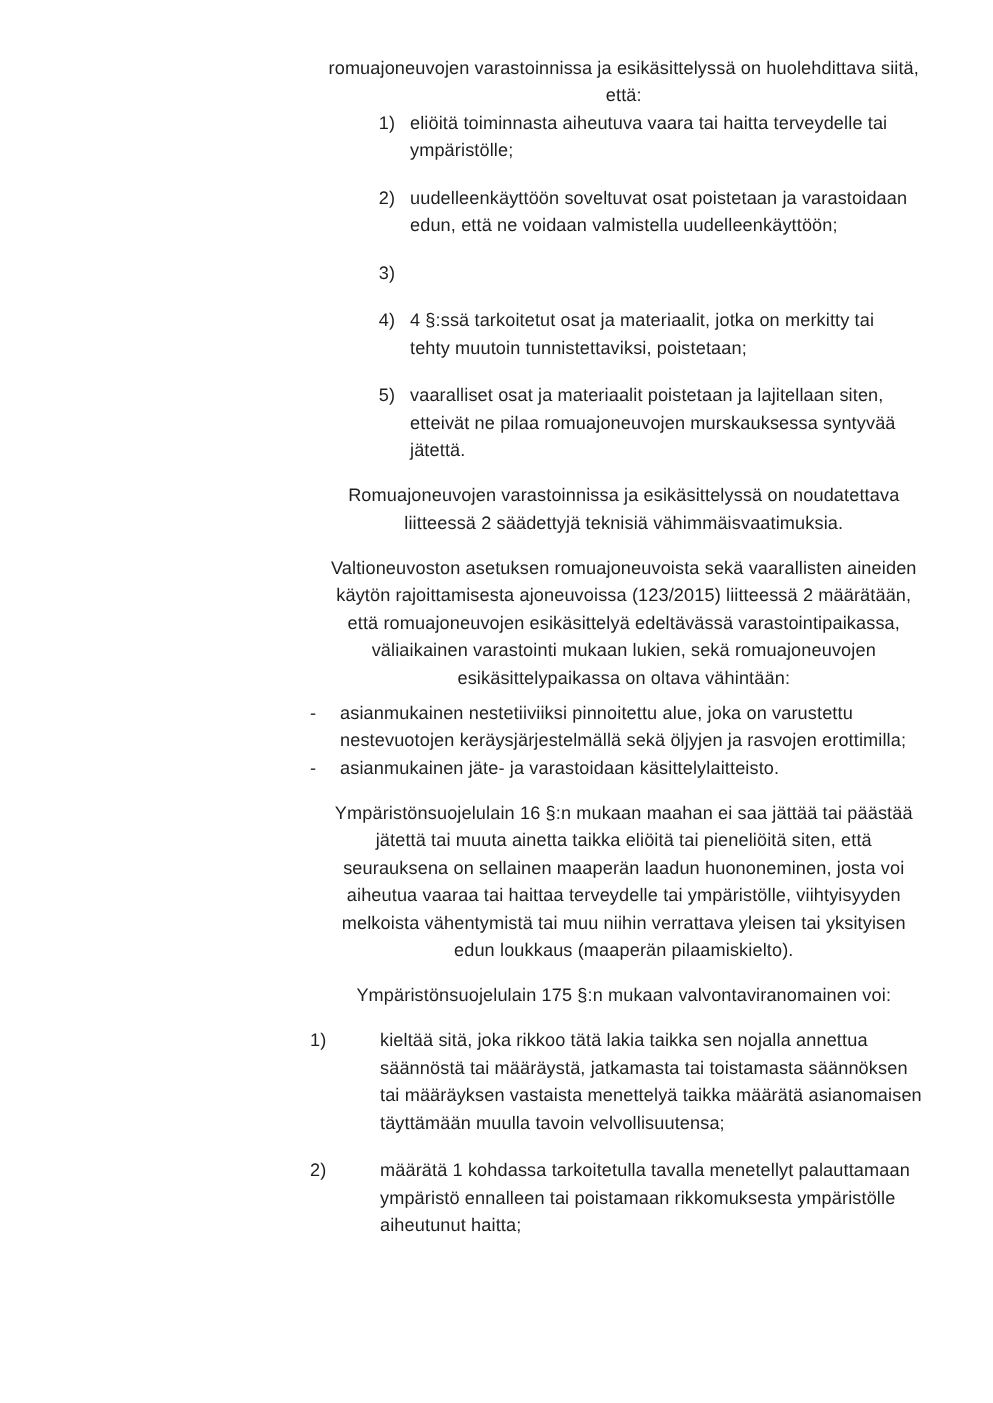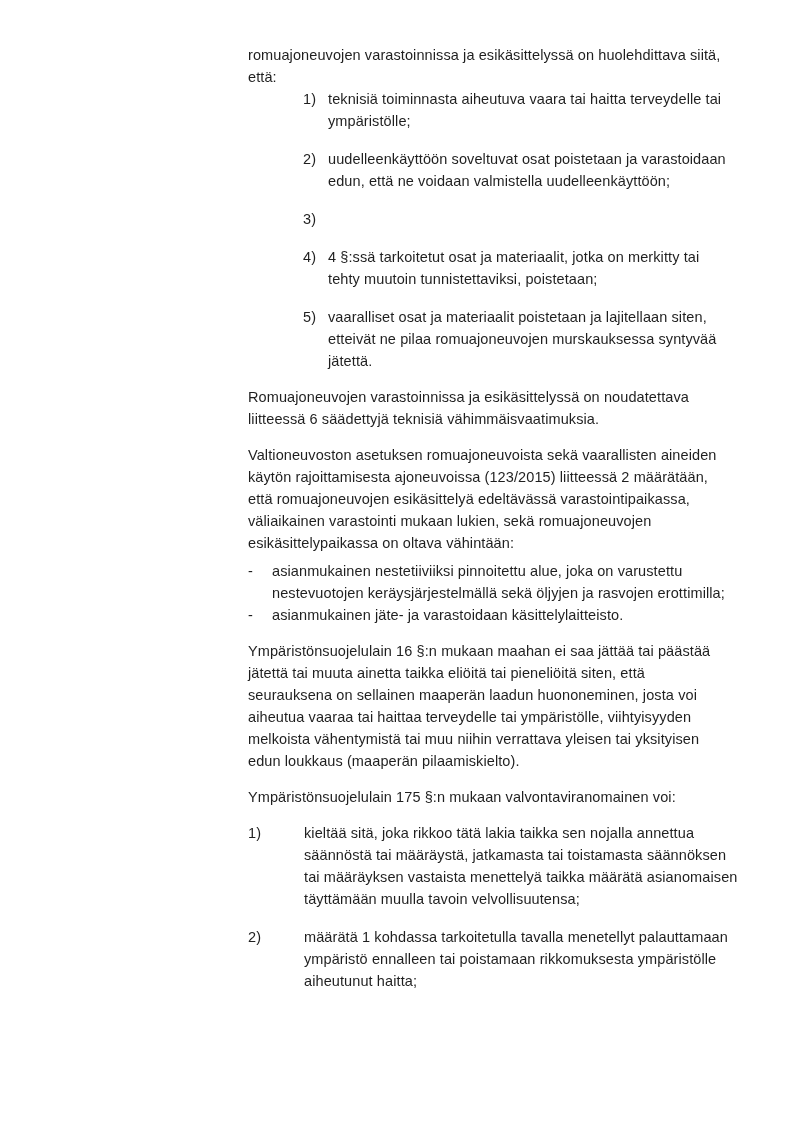--- a/index.html
+++ b/index.html
@@ -21,20 +21,21 @@
     left: 248px;
     top: 44px;
     width: 502px;
     font-size: 14.5px;
     line-height: 22px;
     letter-spacing: 0.1px;
   }
   .para {
     margin: 0 0 14px 0;
     white-space: pre-line;
+    text-align: center;
   }
   .para.no-gap   { margin-bottom: 0; }
   .para.small-gap{ margin-bottom: 6px; }
   .list {
     margin: 0 0 14px 0;
   }
   .li {
     display: flex;
     align-items: flex-start;
     margin: 0 0 16px 0;
@@ -58,21 +59,21 @@
 
 <div class="page">
   <div class="content">
 
     <p class="para no-gap">romuajoneuvojen varastoinnissa ja esikäsittelyssä on huolehdittava siitä,
 että:</p>
 
     <div class="list list-a">
       <div class="li">
         <span class="num">1)</span>
-        <span class="txt">teknisiä toiminnasta aiheutuva vaara tai haitta terveydelle tai
+        <span class="txt">eliöitä toiminnasta aiheutuva vaara tai haitta terveydelle tai
 ympäristölle;</span>
       </div>
       <div class="li">
         <span class="num">2)</span>
         <span class="txt">uudelleenkäyttöön soveltuvat osat poistetaan ja varastoidaan
 edun, että ne voidaan valmistella uudelleenkäyttöön;</span>
       </div>
       <div class="li">
         <span class="num">3)</span>
       </div>
@@ -83,21 +84,21 @@
       </div>
       <div class="li">
         <span class="num">5)</span>
         <span class="txt">vaaralliset osat ja materiaalit poistetaan ja lajitellaan siten,
 etteivät ne pilaa romuajoneuvojen murskauksessa syntyvää
 jätettä.</span>
       </div>
     </div>
 
     <p class="para">Romuajoneuvojen varastoinnissa ja esikäsittelyssä on noudatettava
-liitteessä 6 säädettyjä teknisiä vähimmäisvaatimuksia.</p>
+liitteessä 2 säädettyjä teknisiä vähimmäisvaatimuksia.</p>
 
     <p class="para small-gap">Valtioneuvoston asetuksen romuajoneuvoista sekä vaarallisten aineiden
 käytön rajoittamisesta ajoneuvoissa (123/2015) liitteessä 2 määrätään,
 että romuajoneuvojen esikäsittelyä edeltävässä varastointipaikassa,
 väliaikainen varastointi mukaan lukien, sekä romuajoneuvojen
 esikäsittelypaikassa on oltava vähintään:</p>
 
     <div class="list list-dash">
       <div class="li">
         <span class="marker">-</span>

